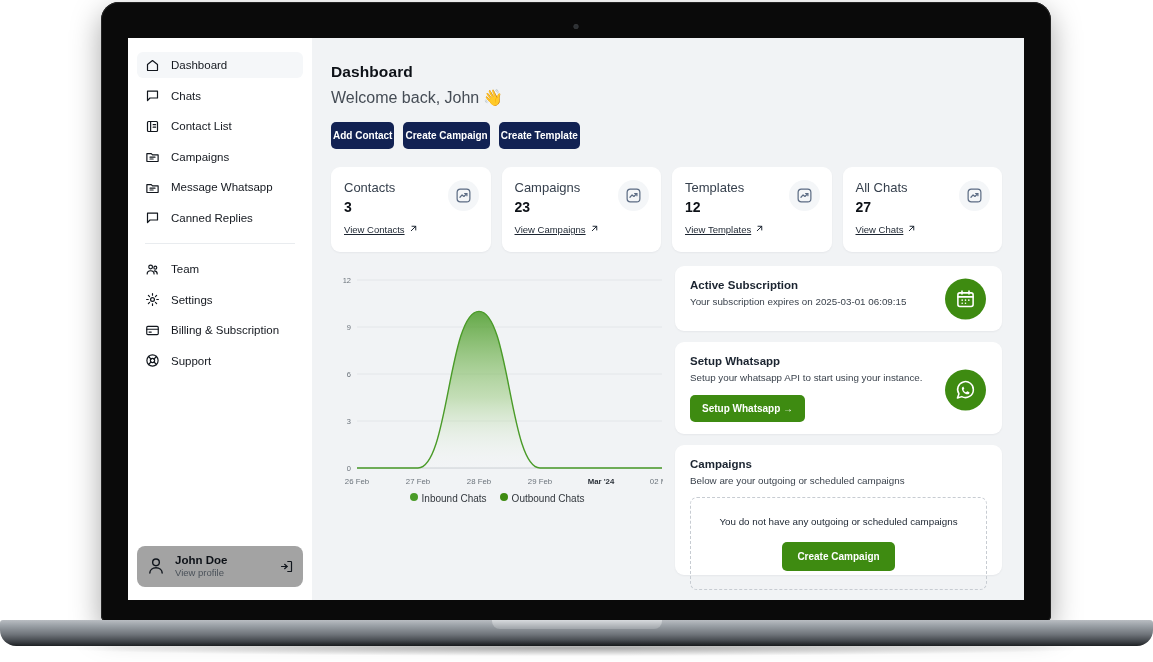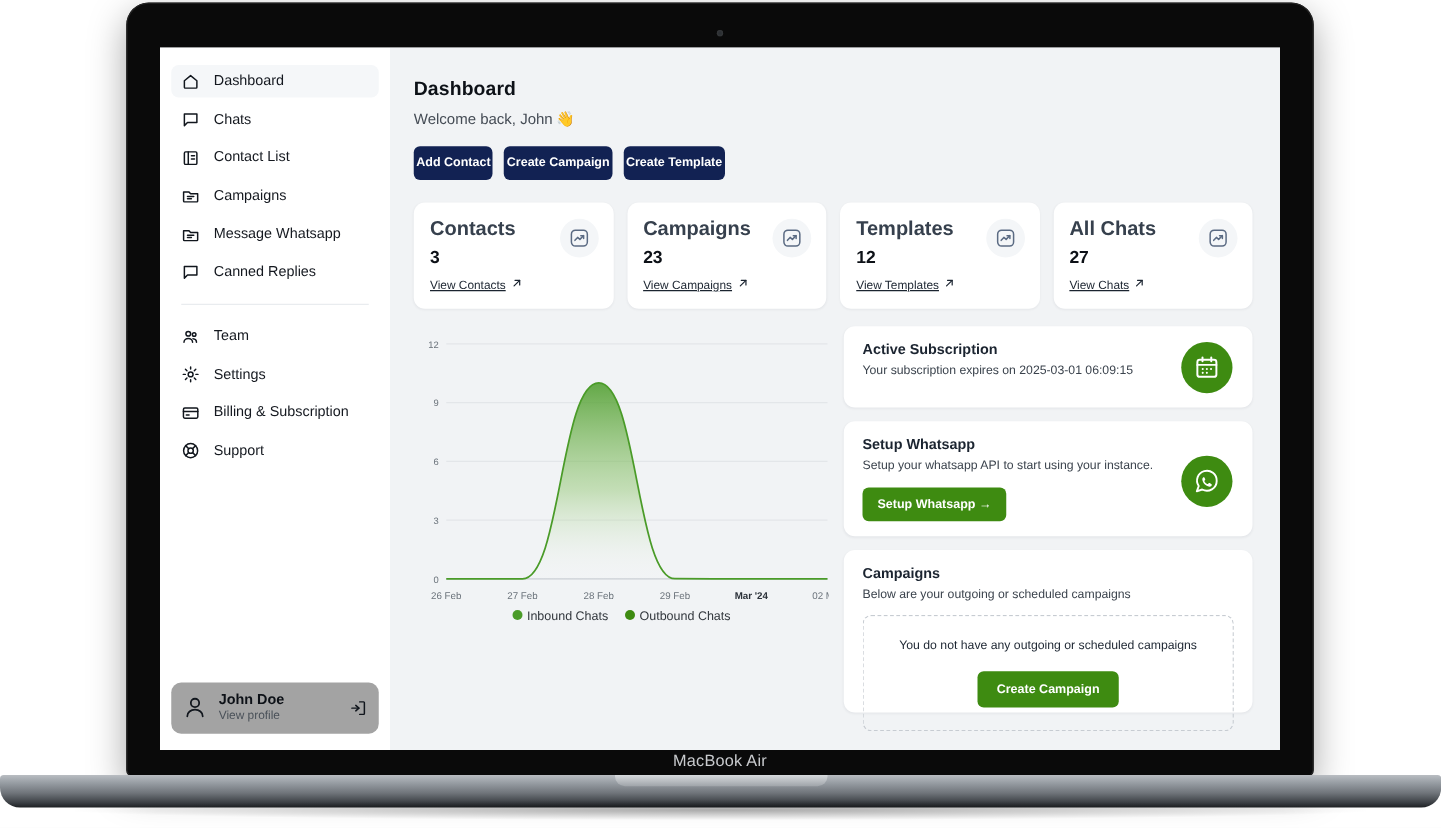--- a/index.html
+++ b/index.html
@@ -83,37 +83,37 @@
   .profile .pname { font-size: 11.5px; font-weight: bold; color: #0d1117; }
   .profile .psub { font-size: 9.5px; color: #4a5159; margin-top: 1px; }
   .profile .logout { width: 15px; height: 15px; flex:0 0 15px; cursor:pointer; }
 
   
   .main {
     flex: 1 1 auto; background: #f1f3f5; height: 562px;
     padding: 25px 22px 0 19px; overflow: hidden; position: relative;
   }
   .page-title { font-size: 15.5px; font-weight: bold; color: #0d1117; letter-spacing: .1px; }
-  .welcome { font-size: 12px; color: #454c55; margin-top: 7px; }
+  .welcome { font-size: 16px; color: #454c55; margin-top: 7px; }
   .actions { display: flex; gap: 9px; margin-top: 15px; }
   .btn-primary {
     background: #122253; color: #fff; border: none; border-radius: 5px;
     font-size: 10px; font-weight: bold; padding: 8px 2px; cursor: pointer;
     font-family: "Liberation Sans", sans-serif;
   }
 
   
   .stats { display: flex; gap: 11px; margin-top: 18px; }
   .stat-card {
     flex: 1 1 0; background: #fff; border-radius: 9px;
     padding: 13px 13px 11px 13px; position: relative; min-width: 0;
     box-shadow: 0 1px 2px rgba(16,24,40,.05);
     height: 85px;
   }
-  .stat-label { font-size: 16px; font-weight: bold; color: #36404d; }
+  .stat-label { font-size: 13px; font-weight: normal; color: #36404d; }
   .stat-value { font-size: 14px; font-weight: bold; color: #0d1117; margin-top: 4px; }
   .stat-link {
     display: inline-flex; align-items: center; gap: 4px;
     font-size: 9.5px; color: #1b2430; margin-top: 9px; cursor: pointer;
   }
   .stat-link span.txt { text-decoration: underline; }
   .stat-ico-wrap {
     position: absolute; right: 12px; top: 13px;
     width: 31px; height: 31px; border-radius: 50%;
     background: #f4f6f8; display: flex; align-items: center; justify-content: center;
@@ -159,21 +159,20 @@
   .empty-text { font-size: 9.8px; color: #1b2430; }
   .empty-box .btn-green { margin-top: 15px; padding: 9px 15px; }
 </style>
 </head>
 <body>
 
 <div class="stage">
 
   <div class="laptop-lid">
     <div class="camera"></div>
-    <div class="lid-label">MacBook Air</div>
 
     <div class="screen">
       <div class="app">
 
         <aside class="sidebar">
           <nav class="nav-group">
 
             <div class="nav-item active">
               <span class="ico">
                 <svg viewBox="0 0 24 24" fill="none" stroke="#11161d" stroke-width="1.9" stroke-linecap="round" stroke-linejoin="round">

